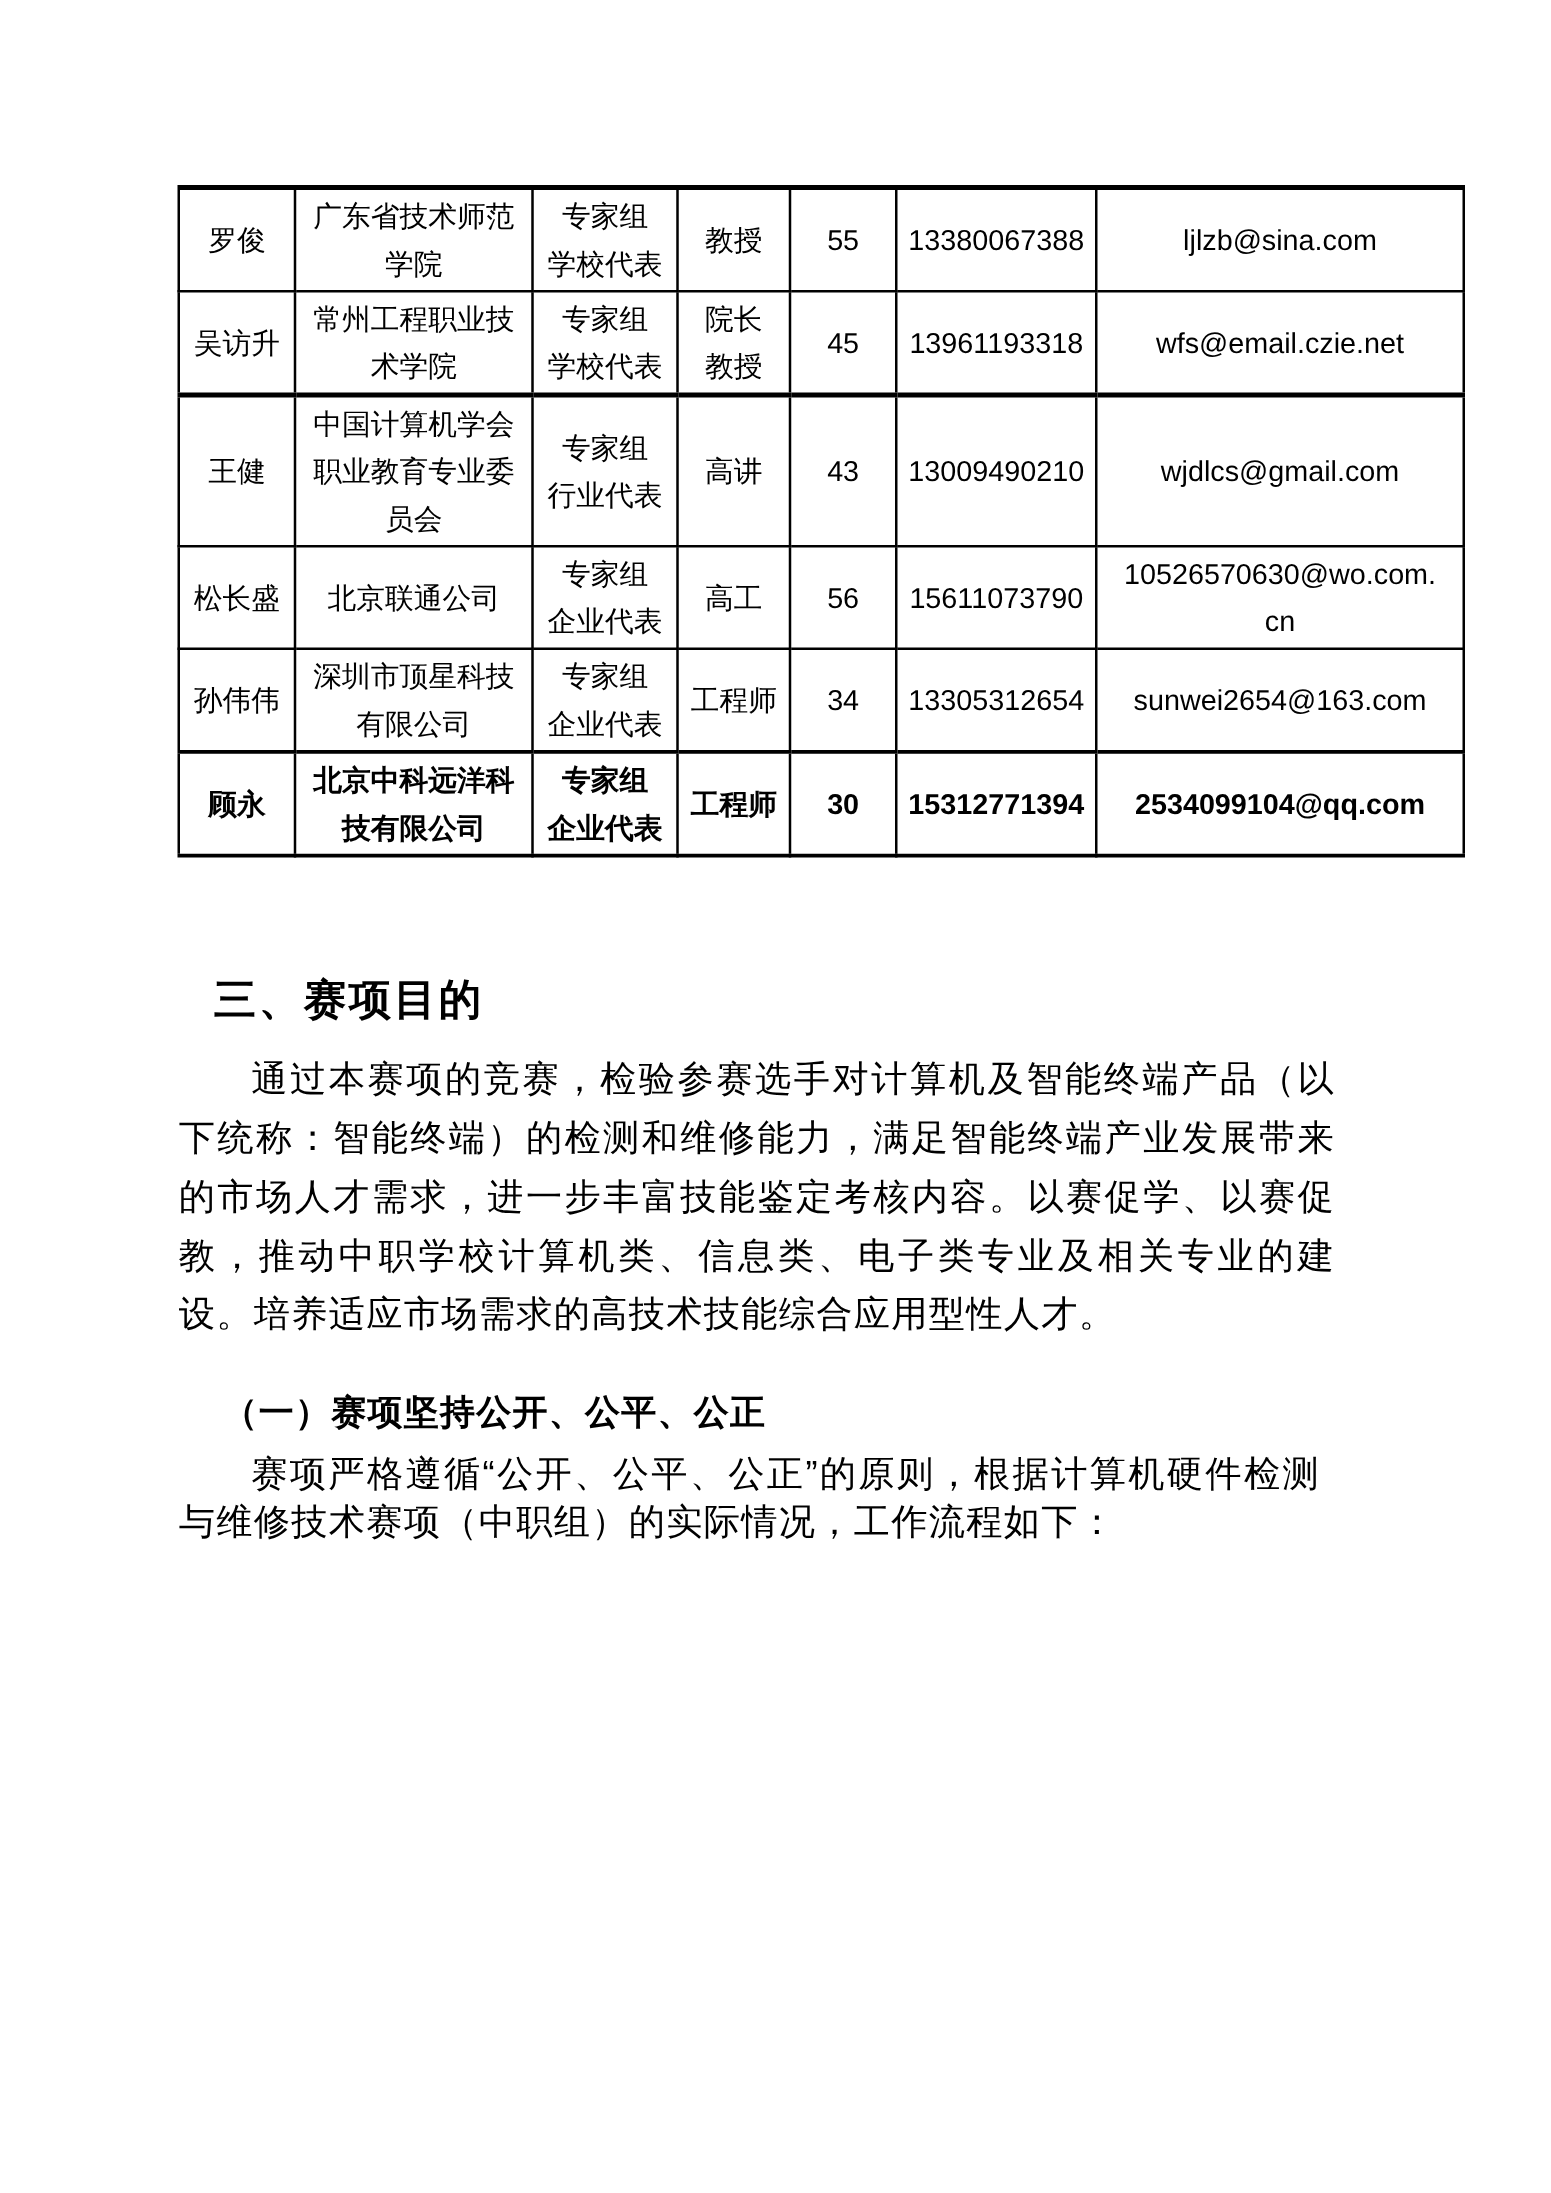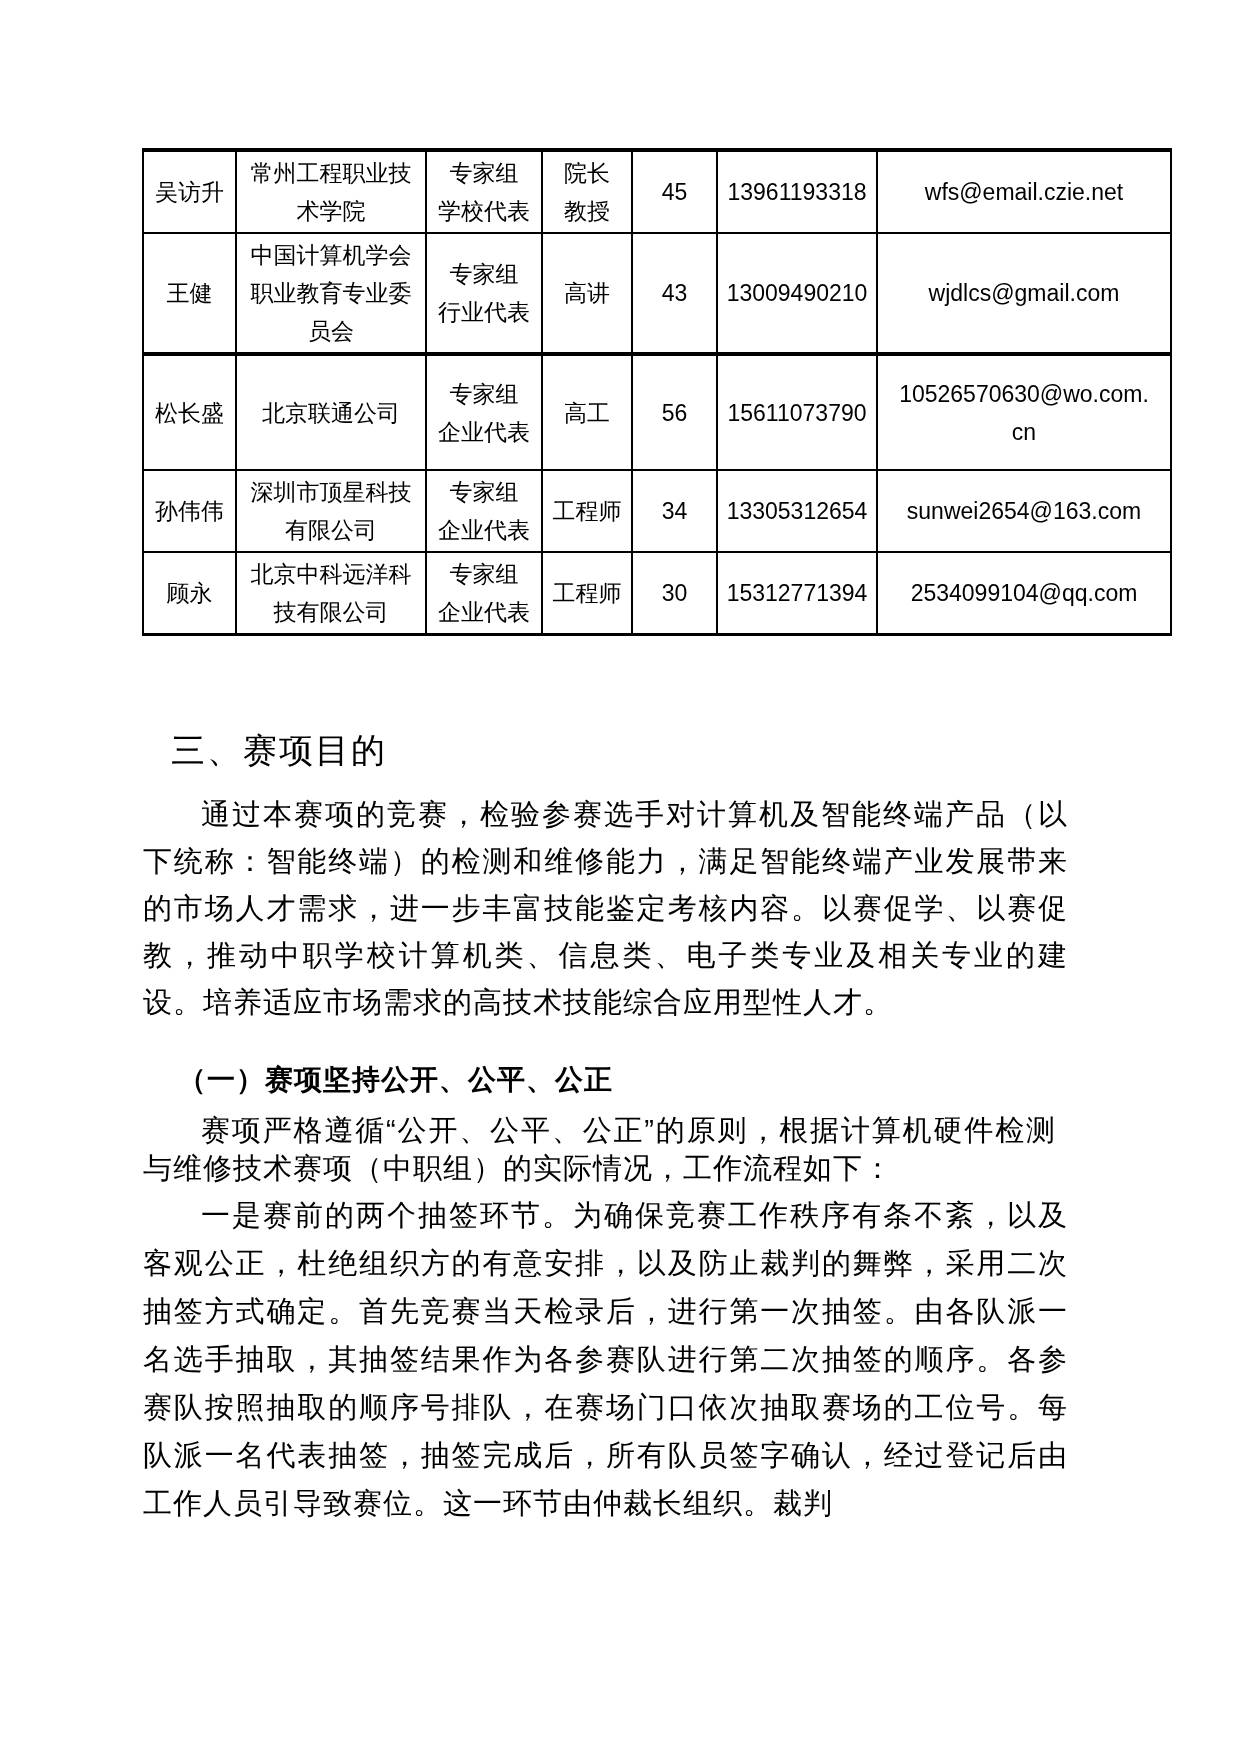--- a/index.html
+++ b/index.html
@@ -52,21 +52,21 @@
 
   
   .content {
     margin-left: 143px;
     width: 925px;
   }
   .h-major {
     margin: 94px 0 0 28px;
     font-size: 34px;
     line-height: 41px;
-    font-weight: 400;
+    font-weight: 700;
     letter-spacing: 2px;
   }
   .h-major.second { margin-top: 10px; }
   .h-sub {
     margin: 36px 0 0 35px;
     font-size: 28px;
     line-height: 35px;
     font-weight: 700;
     letter-spacing: 1px;
   }
@@ -87,20 +87,30 @@
   <colgroup>
     <col class="c-name">
       <col class="c-org">
       <col class="c-group">
     <col class="c-title">
       <col class="c-age">
       <col class="c-phone">
       <col class="c-email">
   </colgroup>
   <tbody>
+  <tr>
+    <td>罗俊</td>
+    <td>广东省技术师范学院</td>
+    <td>专家组
+学校代表</td>
+    <td>教授</td>
+    <td class="num">55</td>
+    <td class="num">13380067388</td>
+    <td class="email">ljlzb@sina.com</td>
+  </tr>
 
   <tr>
     <td>吴访升</td>
     <td>常州工程职业技术学院</td>
     <td>专家组
 学校代表</td>
     <td>院长
 教授</td>
     <td class="num">45</td>
     <td class="num">13961193318</td>
@@ -152,14 +162,13 @@
     <td class="email">2534099104@qq.com</td>
   </tr>
 </tbody>
 </table>
 
 <div class="content">
   <div class="h-major">三、赛项目的</div>
   <div class="para p-body">通过本赛项的竞赛，检验参赛选手对计算机及智能终端产品（以下统称：智能终端）的检测和维修能力，满足智能终端产业发展带来的市场人才需求，进一步丰富技能鉴定考核内容。以赛促学、以赛促教，推动中职学校计算机类、信息类、电子类专业及相关专业的建设。培养适应市场需求的高技术技能综合应用型性人才。</div>
   <div class="h-sub">（一）赛项坚持公开、公平、公正</div>
   <div class="para p-tight">赛项严格遵循“公开、公平、公正”的原则，根据计算机硬件检测与维修技术赛项（中职组）的实际情况，工作流程如下：</div>
-  <div class="para p-wide">一是赛前的两个抽签环节。为确保竞赛工作秩序有条不紊，以及客观公正，杜绝组织方的有意安排，以及防止裁判的舞弊，采用二次抽签方式确定。首先竞赛当天检录后，进行第一次抽签。由各队派一名选手抽取，其抽签结果作为各参赛队进行第二次抽签的顺序。各参赛队按照抽取的顺序号排队，在赛场门口依次抽取赛场的工位号。每队派一名代表抽签，抽签完成后，所有队员签字确认，经过登记后由工作人员引导致赛位。这一环节由仲裁长组织。裁判</div>
 </div>
 
 </body></html>

